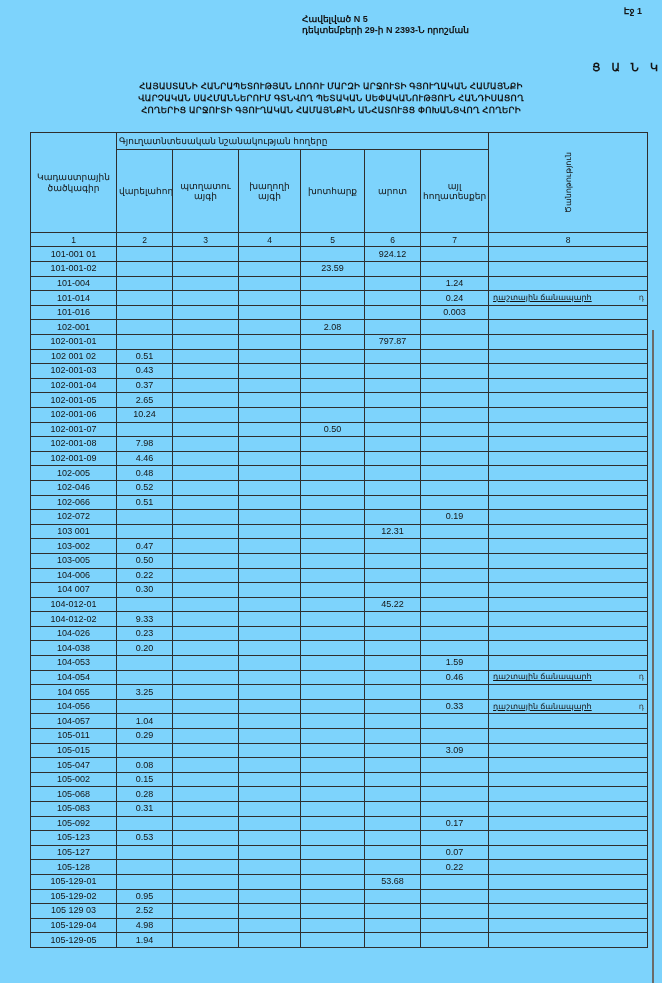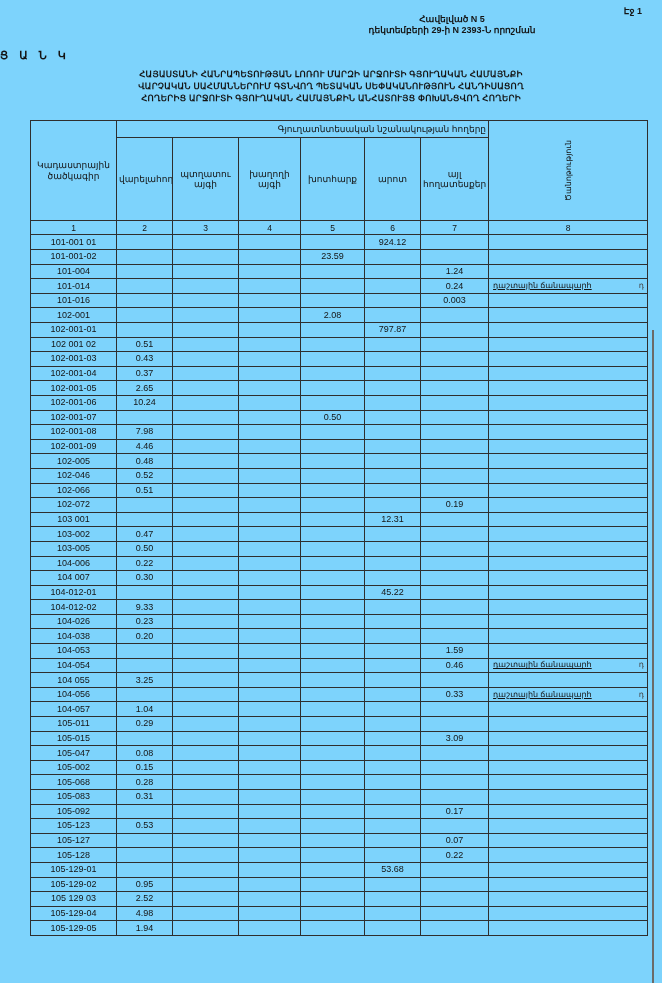--- a/index.html
+++ b/index.html
@@ -12,26 +12,25 @@
     overflow:hidden;
     box-sizing:border-box;
   }
   .page-label{
     position:absolute;top:6px;right:20px;
     font-size:9px;font-weight:bold;
   }
   .appendix{
     margin:14px 60px 0 auto;
     width:300px;
-    text-align:center;
     font-size:9px;font-weight:bold;line-height:1.25;
   }
   .doc-title{
-    text-align:left;
-    margin-top:12px;
+    text-align:right;
+    margin-top:24px;
     font-size:11px;font-weight:bold;
     letter-spacing:4px;
   }
   .doc-subtitle{
     margin:6px auto 16px auto;
     width:620px;
     text-align:center;
     font-size:8.5px;font-weight:bold;line-height:1.45;
     letter-spacing:.3px;
   }
@@ -42,21 +41,21 @@
     width:617px;
   }
   .land-table th,.land-table td{
     border:1px solid #2e2e2e;
     font-size:9px;
     padding:0 2px;
     overflow:hidden;
     white-space:nowrap;
   }
   .land-table th{font-weight:normal;white-space:normal;}
-  .group-header{height:16px;font-size:8.5px;text-align:right;font-weight:bold;}
+  .group-header{height:16px;font-size:8.5px;text-align:left;font-weight:bold;}
   .sub-header{height:82px;font-size:8px;text-align:center;vertical-align:middle;line-height:1.2;}
   .col1-header{font-size:8px;vertical-align:middle;line-height:1.2;}
   .rot-header{
     vertical-align:middle;text-align:center;
   }
   .rot-header .rot{
     writing-mode:vertical-rl;
     transform:rotate(180deg);
     font-size:8px;
     margin:0 auto;

